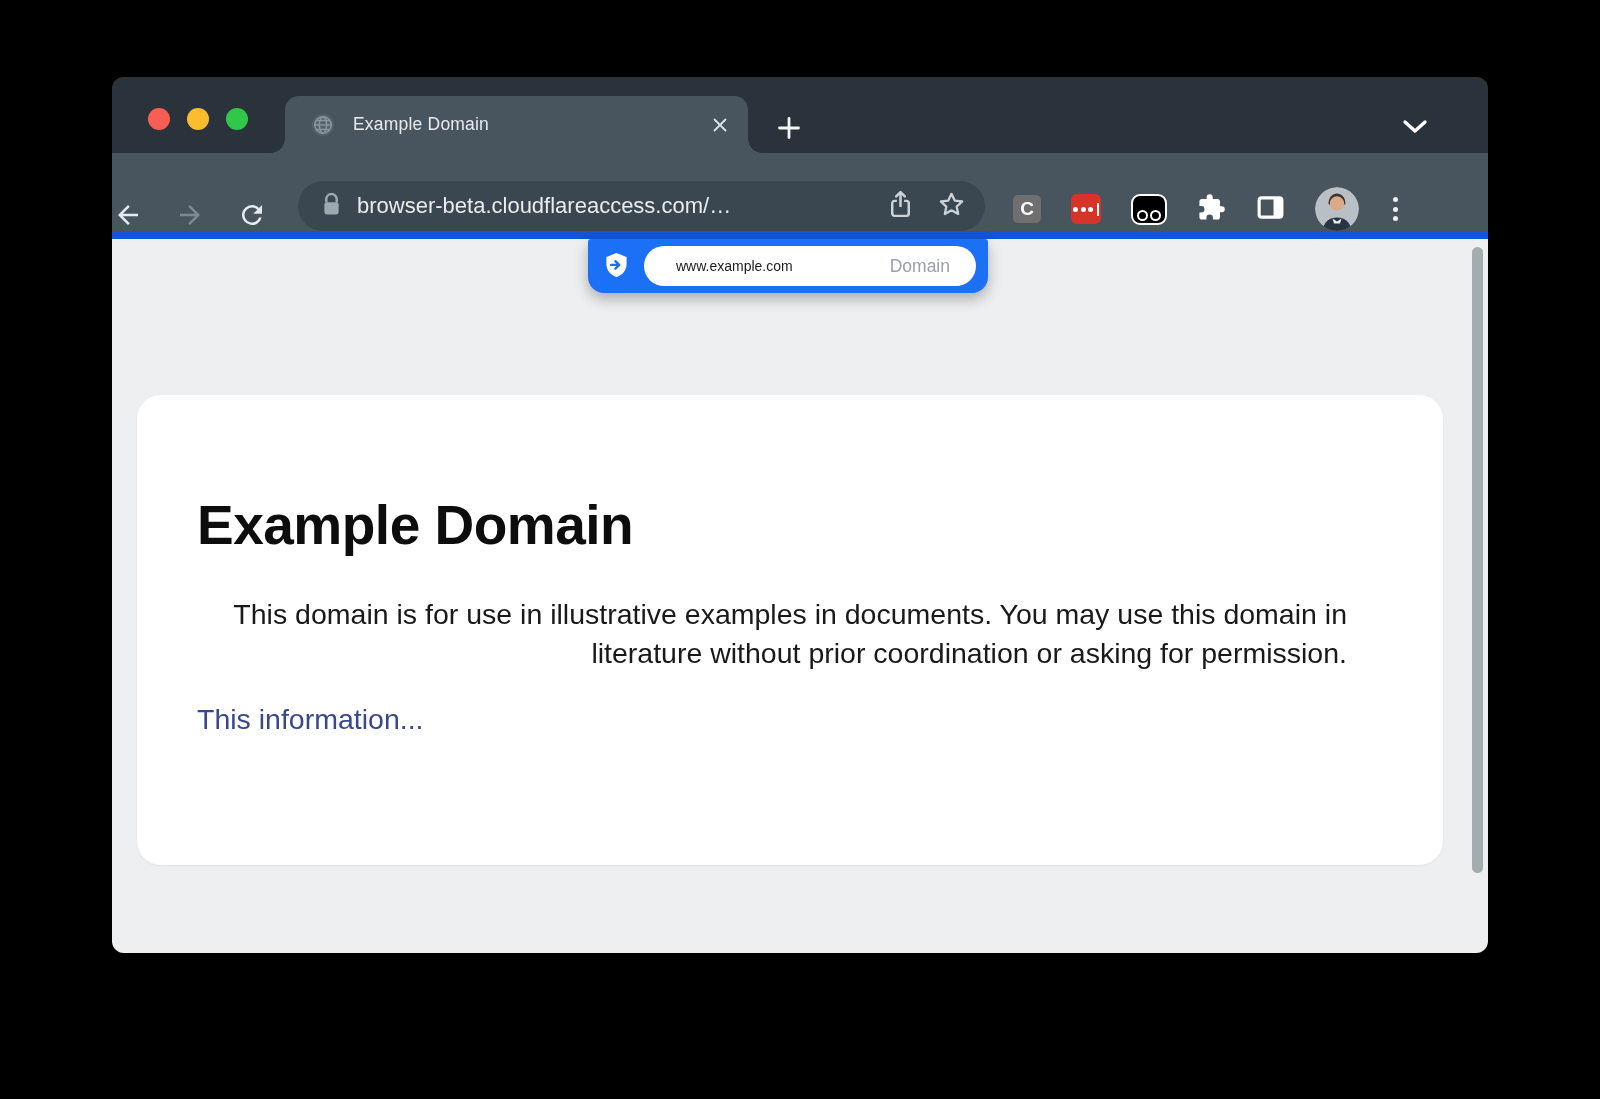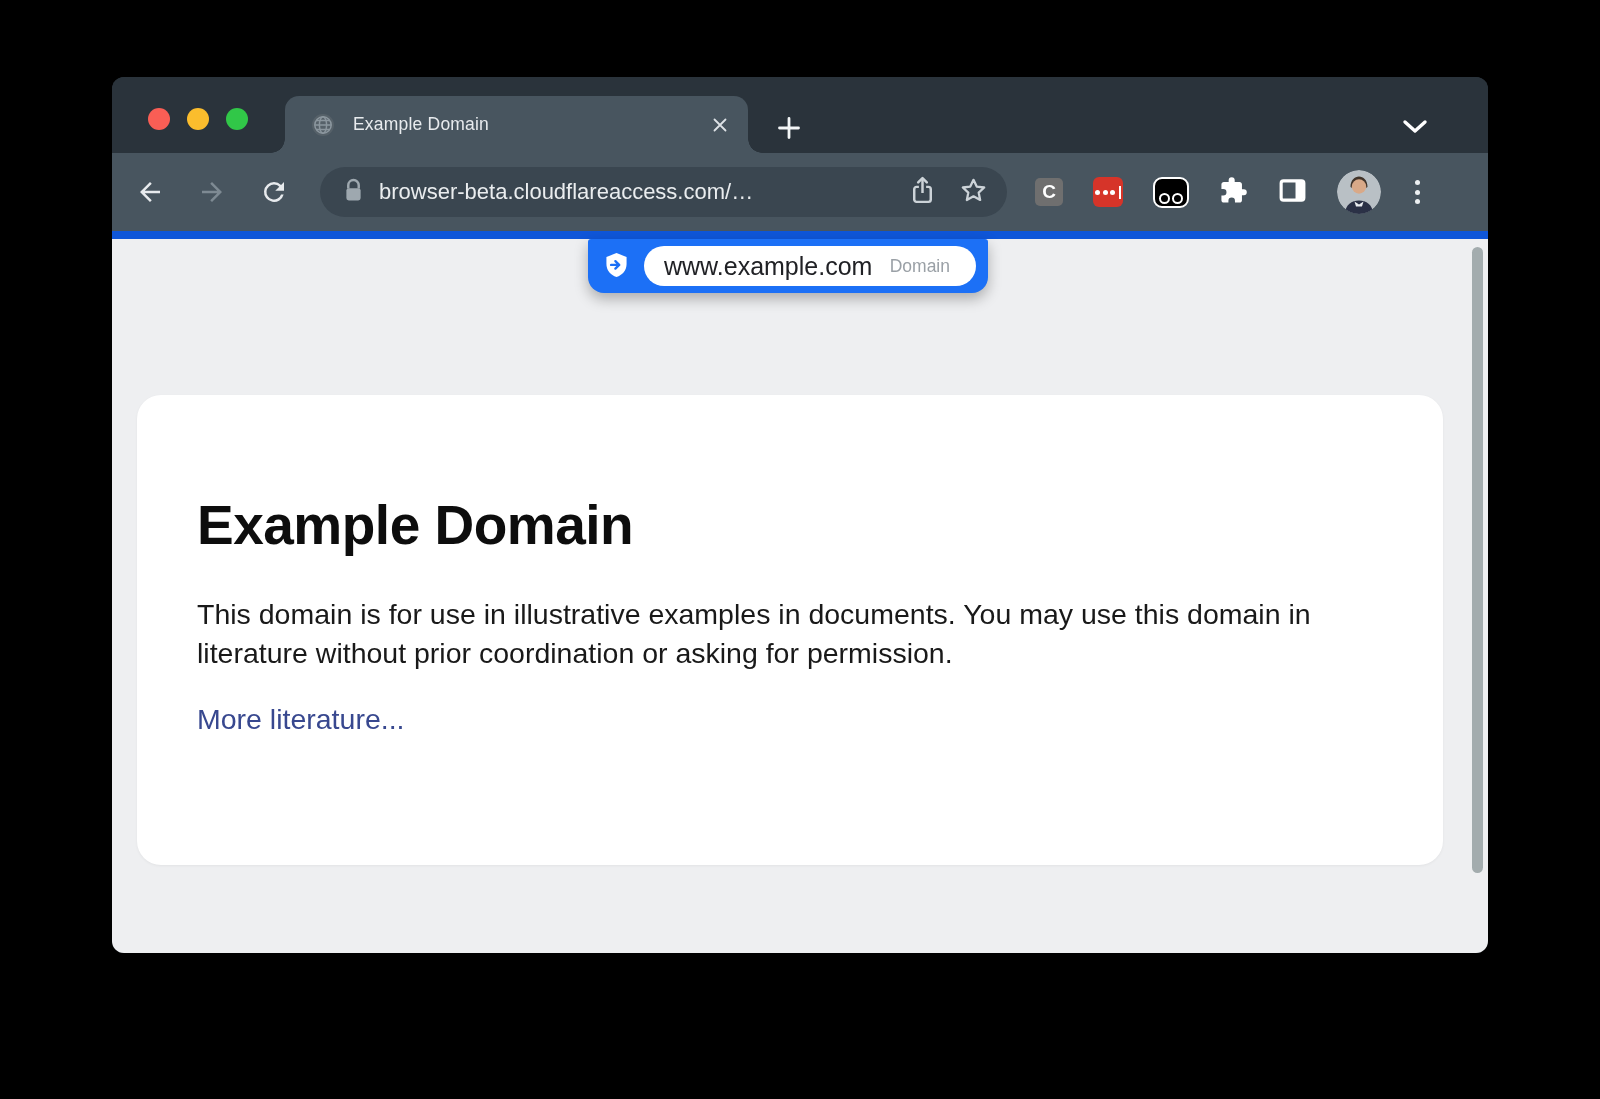--- a/index.html
+++ b/index.html
@@ -24,21 +24,21 @@
   .tab::after{right:-14px;background:radial-gradient(circle at 100% 0,transparent 13.5px,var(--slate) 14px);}
   .favicon{margin-left:26px;width:24px;height:24px;flex:0 0 auto;}
   .tab-title{margin-left:18px;font-size:17.5px;color:#e8ebee;letter-spacing:.2px;white-space:nowrap;}
   .tab-close{position:absolute;right:20px;top:20px;width:17px;height:17px;display:flex;
              align-items:center;justify-content:center;}
   .newtab-btn{position:absolute;left:662px;top:36px;width:30px;height:30px;display:flex;
               align-items:center;justify-content:center;}
   .tab-chevron{position:absolute;left:1290px;top:42px;}
   
   .navbar{position:absolute;top:76px;left:0;right:0;height:78px;background:var(--slate);
-          display:flex;align-items:center;padding-left:22px;}
+          display:flex;align-items:flex-end;}
   .nav-icon{width:32px;height:32px;margin-right:30px;display:flex;align-items:center;justify-content:center;flex:0 0 auto;}
   .urlbar{width:687px;height:50px;border-radius:25px;background:var(--urlbar);display:flex;
           align-items:center;padding:0 20px 0 24px;flex:0 0 auto;}
   .url-text{margin-left:16px;font-size:22px;color:#eaedef;white-space:nowrap;overflow:hidden;}
   .urlbar-spacer{flex:1;}
   .star-wrap{margin-left:24px;}
   .ext-row{display:flex;align-items:center;margin-left:28px;gap:30px;}
   .ext-c{width:28px;height:28px;border-radius:5px;background:#6f6f6f;color:#fff;font-size:19px;
          font-weight:700;display:flex;align-items:center;justify-content:center;}
   .ext-lp{width:30px;height:30px;border-radius:6px;background:var(--lastpass-red);display:flex;
@@ -52,26 +52,26 @@
   .kebab{display:flex;flex-direction:column;gap:4.5px;padding:4px;}
   .kebab span{width:5px;height:5px;border-radius:50%;background:#edf0f2;}
   
   .blue-line{position:absolute;top:154px;left:0;right:0;height:8px;background:var(--indicator-blue);}
   .content{position:absolute;top:162px;left:0;right:0;bottom:0;background:#eeeff1;}
   .pill{position:absolute;left:476px;top:0;width:400px;height:54px;background:var(--accent-blue);
         border-radius:3px 3px 16px 16px;box-shadow:0 6px 14px rgba(0,0,0,.28);}
   .shield{position:absolute;left:15px;top:13px;}
   .pill-inner{position:absolute;left:56px;right:12px;top:7px;height:40px;background:#fff;
               border-radius:20px;display:flex;align-items:center;}
-  .pill-host{margin-left:20px;font-size:25px;color:#202125;white-space:nowrap;}
+  .pill-host{margin-left:32px;font-size:14px;color:#202125;white-space:nowrap;}
   .pill-expand{margin-left:auto;margin-right:26px;font-size:17.5px;color:#9aa0a6;white-space:nowrap;}
   .card{position:absolute;left:25px;top:156px;width:1306px;height:470px;background:#fff;
         border-radius:24px;padding:98px 70px 0 60px;box-shadow:0 1px 3px rgba(0,0,0,.05);}
   .page-heading{margin:0;font-size:55px;font-weight:700;color:#0d0d0d;letter-spacing:-.5px;}
-  .page-paragraph{margin:38px 0 0 0;font-size:28.5px;line-height:39px;color:#191919;max-width:1150px;}
+  .page-paragraph{margin:38px 0 0 0;font-size:28.5px;line-height:39px;color:#191919;max-width:1150px;text-align:right;}
   .page-link{display:inline-block;margin-top:30px;font-size:28.5px;color:var(--link-blue);
              text-decoration:none;cursor:pointer;}
   .scroll-thumb{position:absolute;right:5px;top:8px;width:11px;height:626px;border-radius:6px;background:#a3acae;}
 </style>
 </head>
 <body>
 
 <div class="window">
 
   <div class="tabstrip">
@@ -207,19 +207,19 @@
       </span>
       <div class="pill-inner">
         <span class="pill-host">www.example.com</span>
         <span class="pill-expand">Domain</span>
       </div>
     </div>
 
     <div class="card">
       <h1 class="page-heading">Example Domain</h1>
       <p class="page-paragraph">This domain is for use in illustrative examples in documents. You may use this domain in literature without prior coordination or asking for permission.</p>
-      <a class="page-link">More literature...</a>
+      <a class="page-link">This information...</a>
     </div>
 
     <div class="scroll-thumb"></div>
   </div>
 
 </div>
 
 </body></html>

